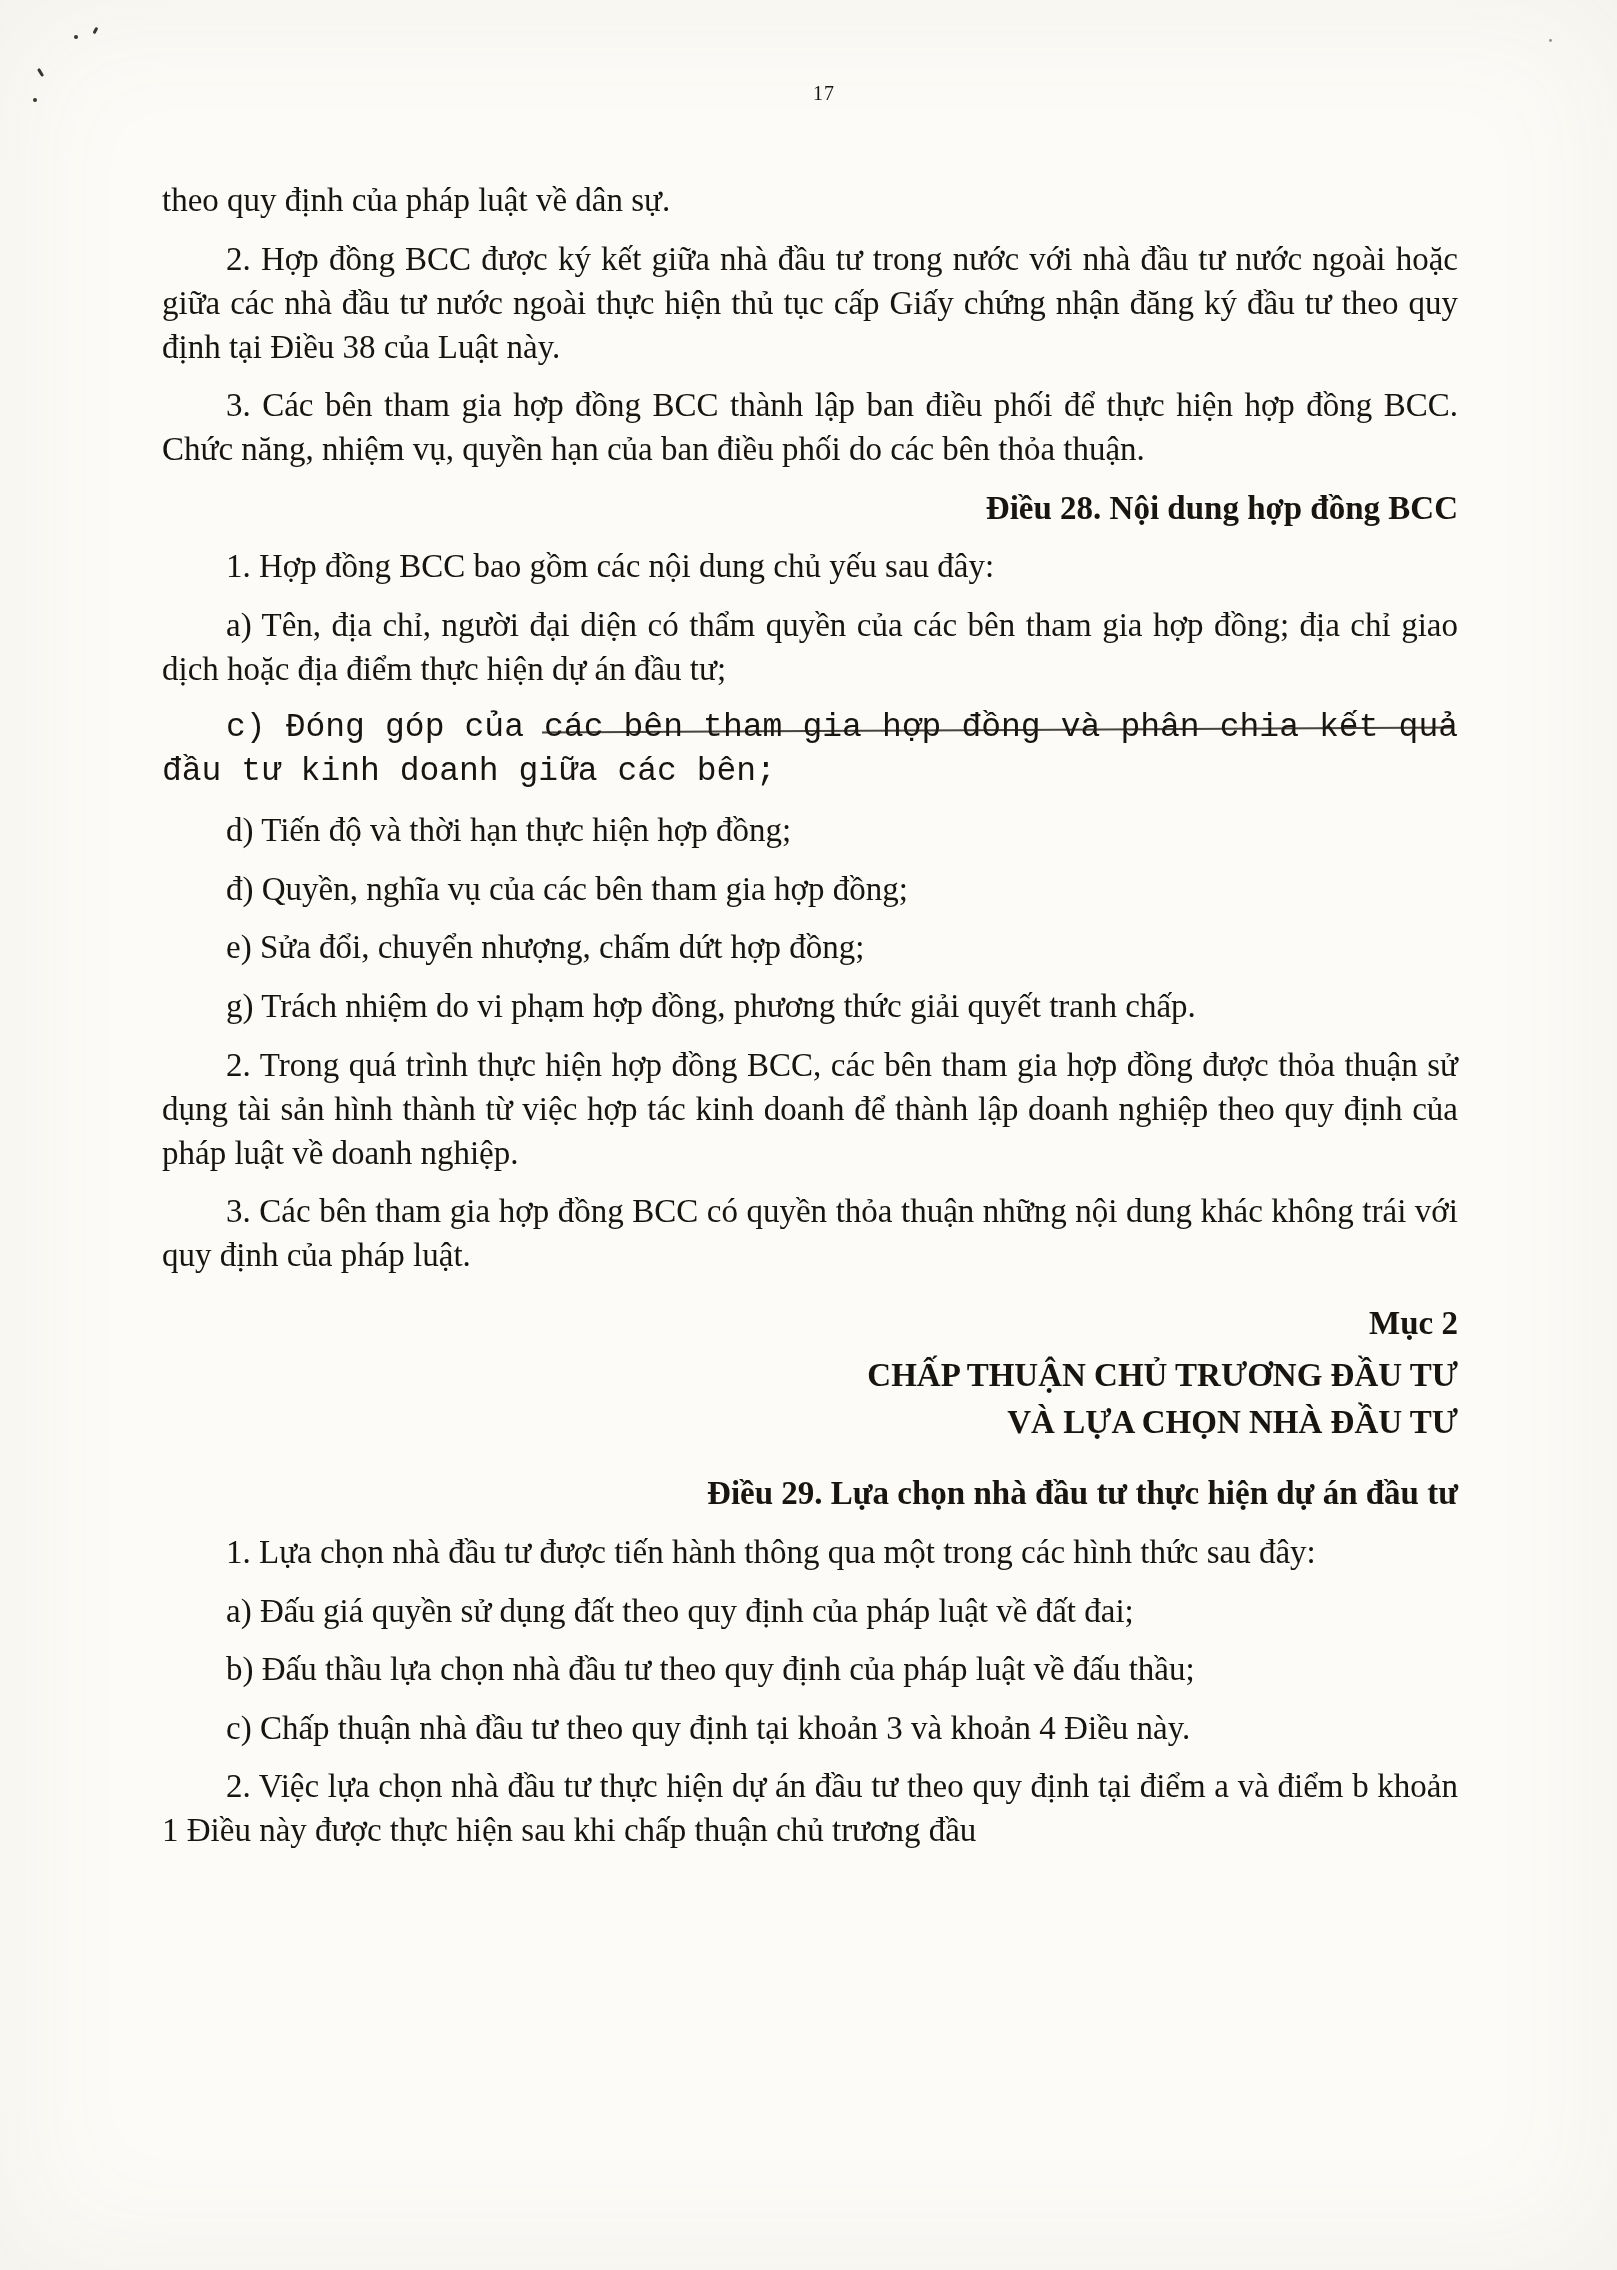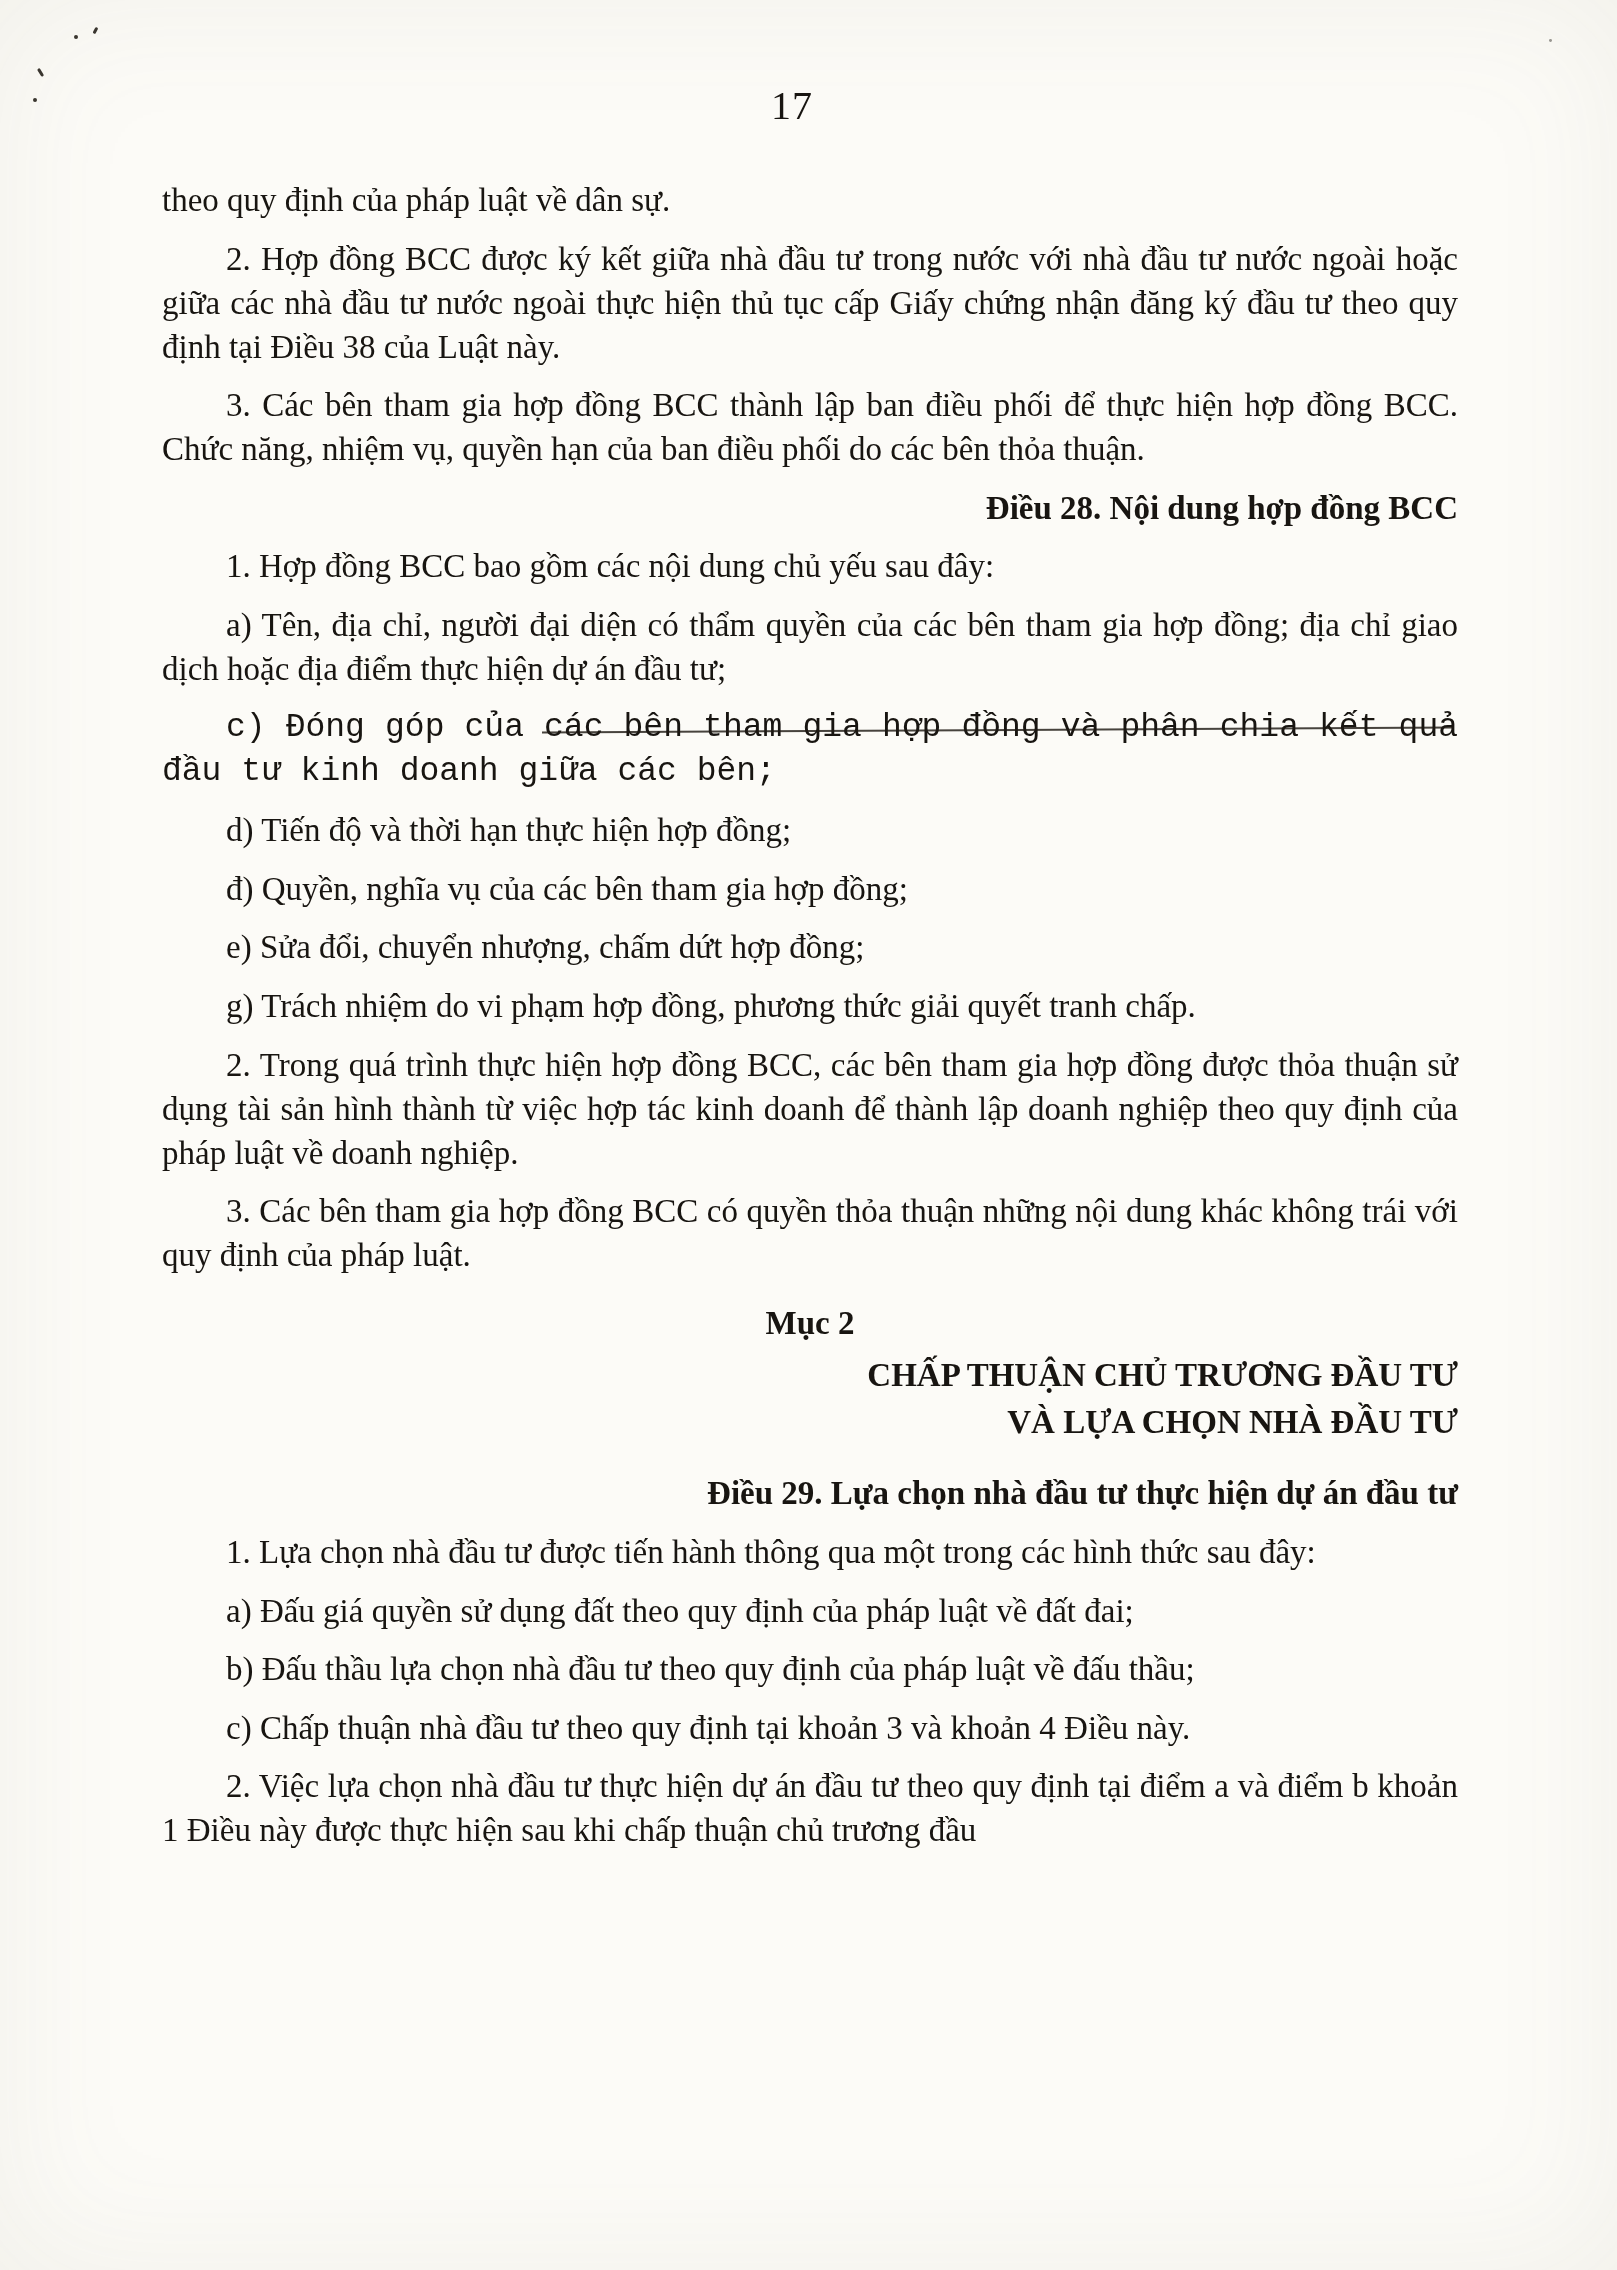--- a/index.html
+++ b/index.html
@@ -15,45 +15,45 @@
     width: 1618px;
     height: 2270px;
     background: #fcfbf7;
     color: #181511;
     overflow: hidden;
     box-shadow: inset 0 0 137px rgba(120,110,90,0.08);
   }
   .page-number {
     position: absolute;
     top: 82px;
-    left: 144px;
+    left: 176px;
     width: 1296px;
     text-align: center;
-    font-size: 40px;
+    font-size: 20px;
     letter-spacing: 1px;
   }
   .content {
     position: absolute;
     top: 146px;
     left: 162px;
     width: 1296px;
     font-size: 33px;
     line-height: 44px;
     text-align: justify;
   }
   .content p { margin: 0 0 14.6px 0; }
   p.body { text-indent: 64px; }
   p.body-noindent { text-indent: 0; margin-top: 32px; }
   p.heading {
     font-weight: bold;
     text-indent: 64px;
     text-align: right;
   }
   p.section-label {
-    text-align: center;
+    text-align: right;
     font-weight: bold;
     text-indent: 0;
     margin: 23.4px 0 7.8px 0;
   }
   p.section-title {
     text-align: right;
     font-weight: bold;
     text-indent: 0;
     white-space: pre-line;
     line-height: 47px;

